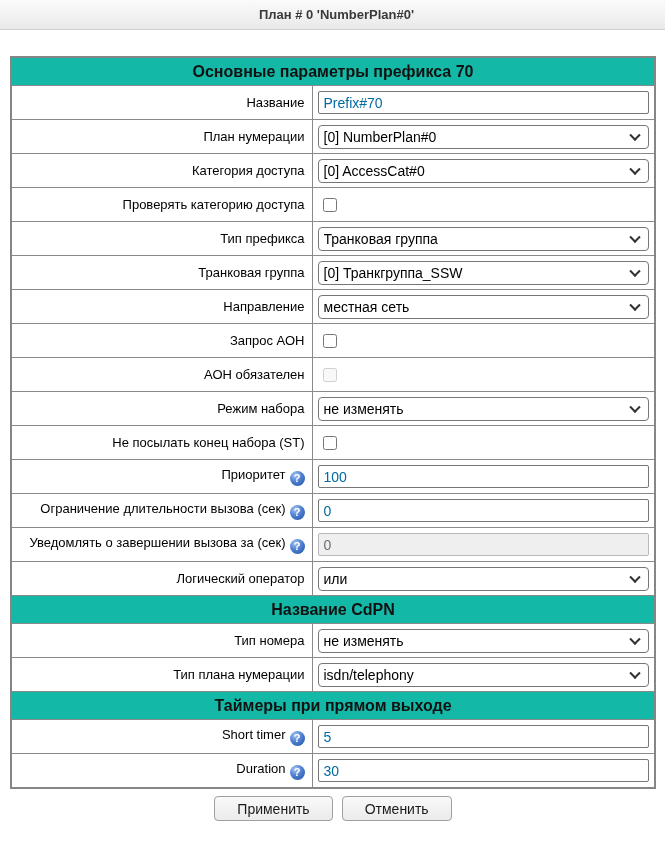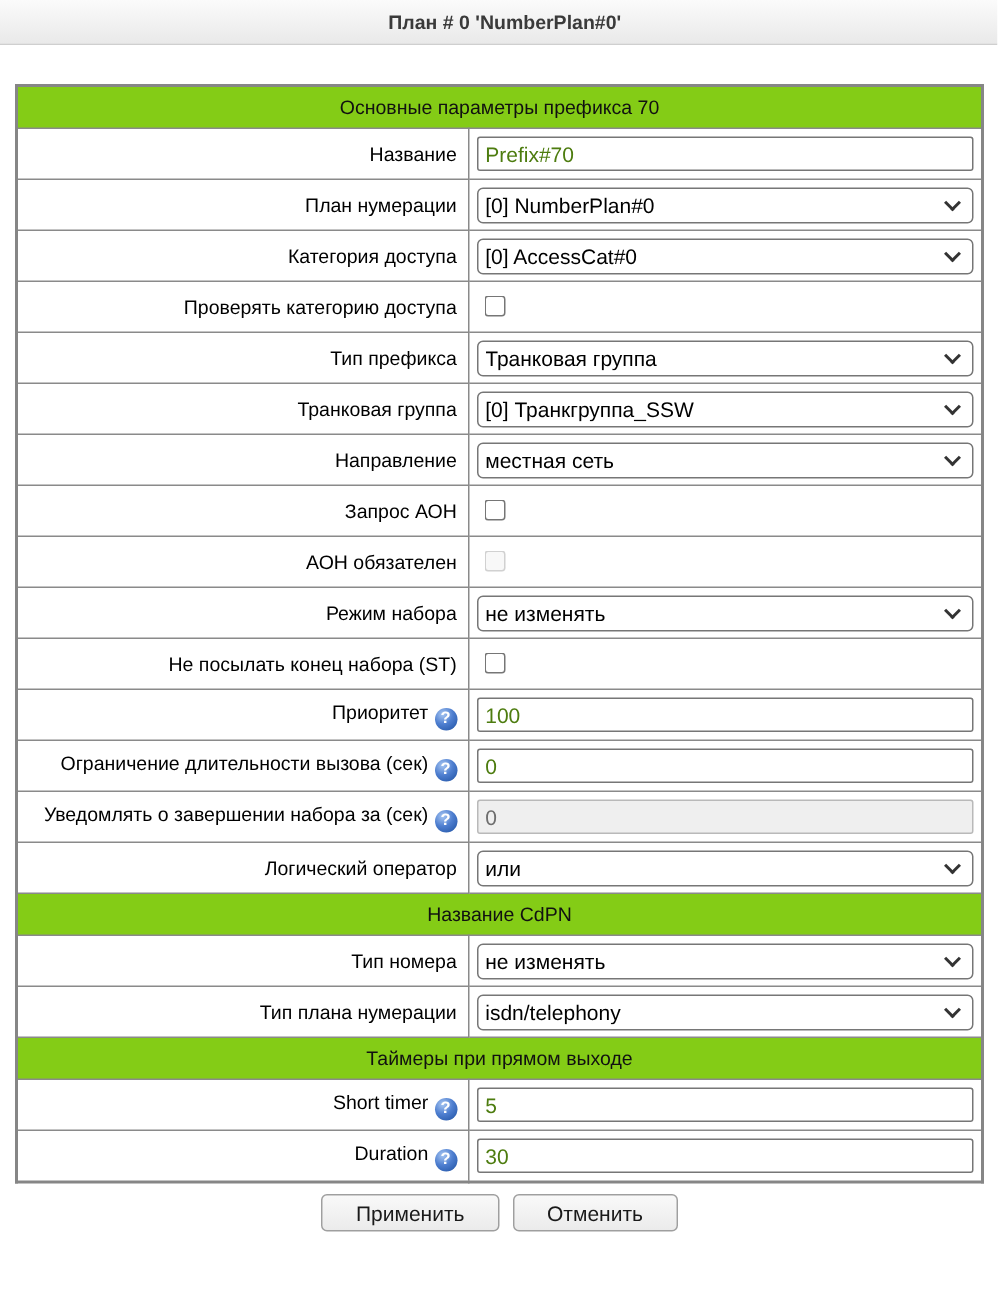--- a/index.html
+++ b/index.html
@@ -5,28 +5,28 @@
   html,body{margin:0;padding:0;background:#ffffff;font-family:"Liberation Sans",sans-serif;}
   .page{width:665px;}
 
   .top-bar{height:30px;background:linear-gradient(#fbfbfb,#e9e9e9);border-bottom:1px solid #cfcfcf;
            display:flex;align-items:center;padding-left:8px;box-sizing:border-box;justify-content:center;}
   .top-bar .title{font-size:13px;font-weight:bold;color:#3a3a3a;}
 
   table.form{border-collapse:collapse;margin:26px 0 0 10px;width:646px;table-layout:fixed;
              border:2px solid #868686;}
   col.c-label{width:301px;}
-  th.sec{background:#84cc16;border:1px solid #8a8a8a;height:27px;font-size:13px;font-weight:normal;
+  th.sec{background:#14b8a6;border:1px solid #8a8a8a;height:27px;font-size:16px;font-weight:bold;
          color:#111;text-align:center;padding:0;}
   td{border:1px solid #8a8a8a;height:33px;background:#fff;}
   td.lbl{text-align:right;padding:0 7px 0 4px;font-size:13px;color:#000;}
   td.inp{padding:0 5px;}
 
   input[type=text]{width:100%;box-sizing:border-box;height:23px;border:1px solid #767676;
-        border-radius:2px;font-size:14px;font-family:inherit;padding:1px 5px;color:#4d7c0f;background:#fff;}
+        border-radius:2px;font-size:14px;font-family:inherit;padding:1px 5px;color:#0369a1;background:#fff;}
   input[type=text]:disabled{background:#efefef;color:#6e6e6e;border-color:#b9b9b9;}
 
   .select-wrap{position:relative;display:block;}
   select{width:100%;box-sizing:border-box;height:24px;border:1px solid #767676;border-radius:4px;
          background:#fff;font-size:14px;font-family:inherit;padding:0 24px 0 5px;
          appearance:none;-webkit-appearance:none;color:#000;}
   .select-wrap::after{content:"";position:absolute;right:10px;top:50%;width:6px;height:6px;
          border-right:2px solid #333;border-bottom:2px solid #333;
          transform:translateY(-72%) rotate(45deg);pointer-events:none;}
 
@@ -118,21 +118,21 @@
         </tr>
         <tr>
           <td class="lbl"><span>Приоритет</span><span class="help">?</span></td>
           <td class="inp"><input type="text" value="100" style=""></td>
         </tr>
         <tr>
           <td class="lbl"><span>Ограничение длительности вызова (сек)</span><span class="help">?</span></td>
           <td class="inp"><input type="text" value="0" style=""></td>
         </tr>
         <tr>
-          <td class="lbl"><span>Уведомлять о завершении набора за (сек)</span><span class="help">?</span></td>
+          <td class="lbl"><span>Уведомлять о завершении вызова за (сек)</span><span class="help">?</span></td>
           <td class="inp"><input type="text" disabled="" value="0" style=""></td>
         </tr>
         <tr>
           <td class="lbl"><span>Логический оператор</span></td>
           <td class="inp">
             <span class="select-wrap"><select><option>или</option></select></span>
           </td>
         </tr>
         <tr>
           <th class="sec" colspan="2">Название CdPN</th>

